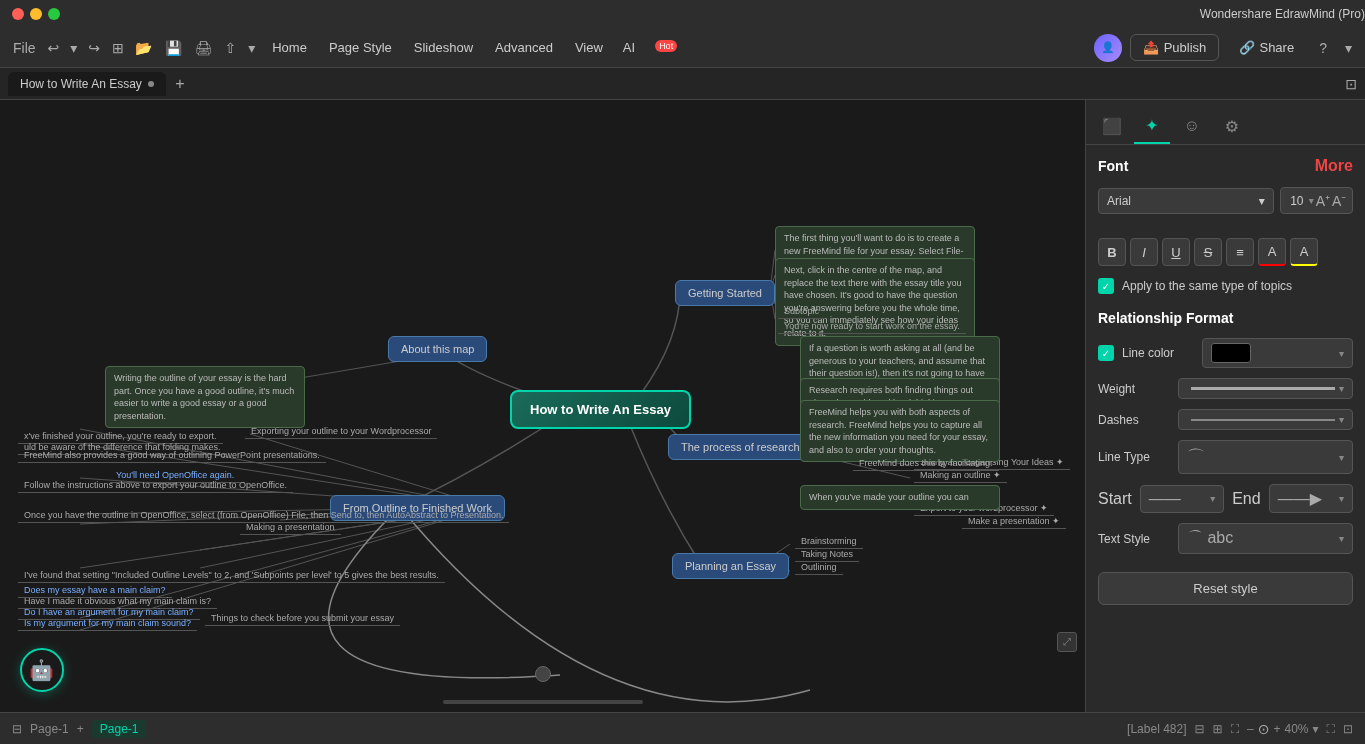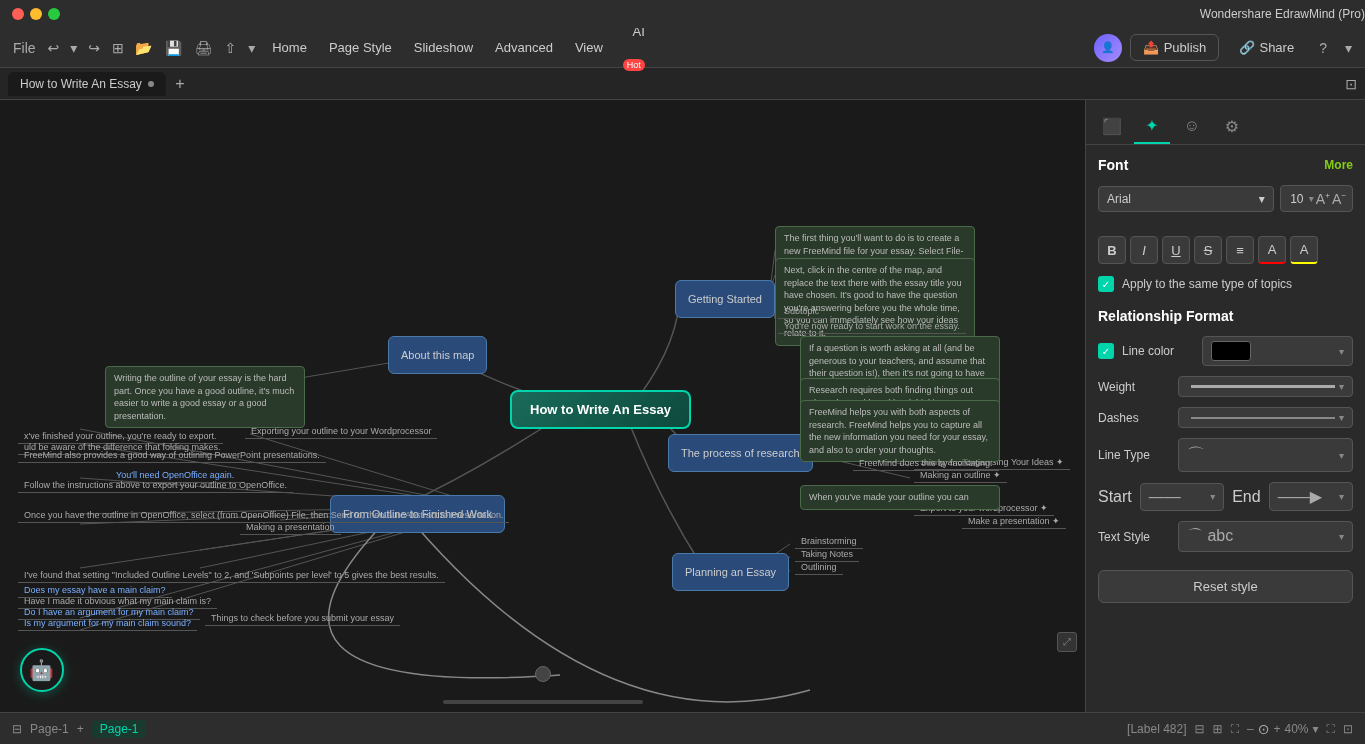--- a/index.html
+++ b/index.html
@@ -45,23 +45,23 @@
       display: flex; align-items: center; gap: 4px;
       padding: 5px 12px; background: transparent; border: 1px solid #555;
       border-radius: 6px; color: #ccc; font-size: 13px; cursor: pointer;
     }
     .share-btn {
       display: flex; align-items: center; gap: 4px;
       padding: 5px 12px; background: transparent; border: none;
       border-radius: 6px; color: #ccc; font-size: 13px; cursor: pointer;
     }
     .ai-badge {
-      display: flex; align-items: flex-end; gap: 20px;
+      display: flex; align-items: flex-start; gap: 20px;
       padding: 3px 8px; background: transparent; border: none;
-      color: #ccc; font-size: 13px; cursor: pointer; flex-direction: column;
+      color: #ccc; font-size: 13px; cursor: pointer;
     }
     .hot-badge {
       background: #ff4444; color: white; font-size: 9px; padding: 1px 4px; border-radius: 6px;
     }
     .toolbar-icons { display: flex; gap: 2px; align-items: center; }
     .toolbar-icon { color: #aaa; font-size: 14px; padding: 4px 5px; cursor: pointer; border-radius: 3px; }
     .undo-redo { display: flex; align-items: center; gap: 1px; }
 
     
     .tab-bar {
@@ -129,21 +129,21 @@
       color: #00d4aa;
       border-bottom: 2px solid #00d4aa;
     }
 
     
     .panel-content { padding: 12px; }
     .panel-section-title {
       color: #fff; font-size: 14px; font-weight: 600; margin-bottom: 12px;
       display: flex; justify-content: space-between; align-items: center;
     }
-    .panel-more { color: #84cc16; font-size: 12px; cursor: pointer; }
+    .panel-more { color: #ef4444; font-size: 16px; cursor: pointer; }
 
     
     .font-row { display: flex; align-items: center; gap: 6px; margin-bottom: 24px; }
     .font-select {
       flex: 1; background: #3a3a3a; border: 1px solid #555; border-radius: 4px;
       color: #ccc; padding: 5px 8px; font-size: 12px; cursor: pointer;
       display: flex; align-items: center; justify-content: space-between;
     }
     .font-size-ctrl {
       display: flex; align-items: center; gap: 2px;
@@ -263,21 +263,21 @@
       white-space: nowrap;
       cursor: pointer;
     }
     .node-branch {
       position: absolute;
       background: #2a4a7a;
       border: 1px solid #4a7aaa;
       border-radius: 6px;
       color: #ccc;
       font-size: 11px;
-      padding: 12px 12px;
+      padding: 6px 12px;
       white-space: nowrap;
       cursor: pointer;
       text-align: center;
     }
     .node-text-block {
       position: absolute;
       background: #2a3a2a;
       border: 1px solid #4a6a4a;
       border-radius: 4px;
       color: #bbb;

